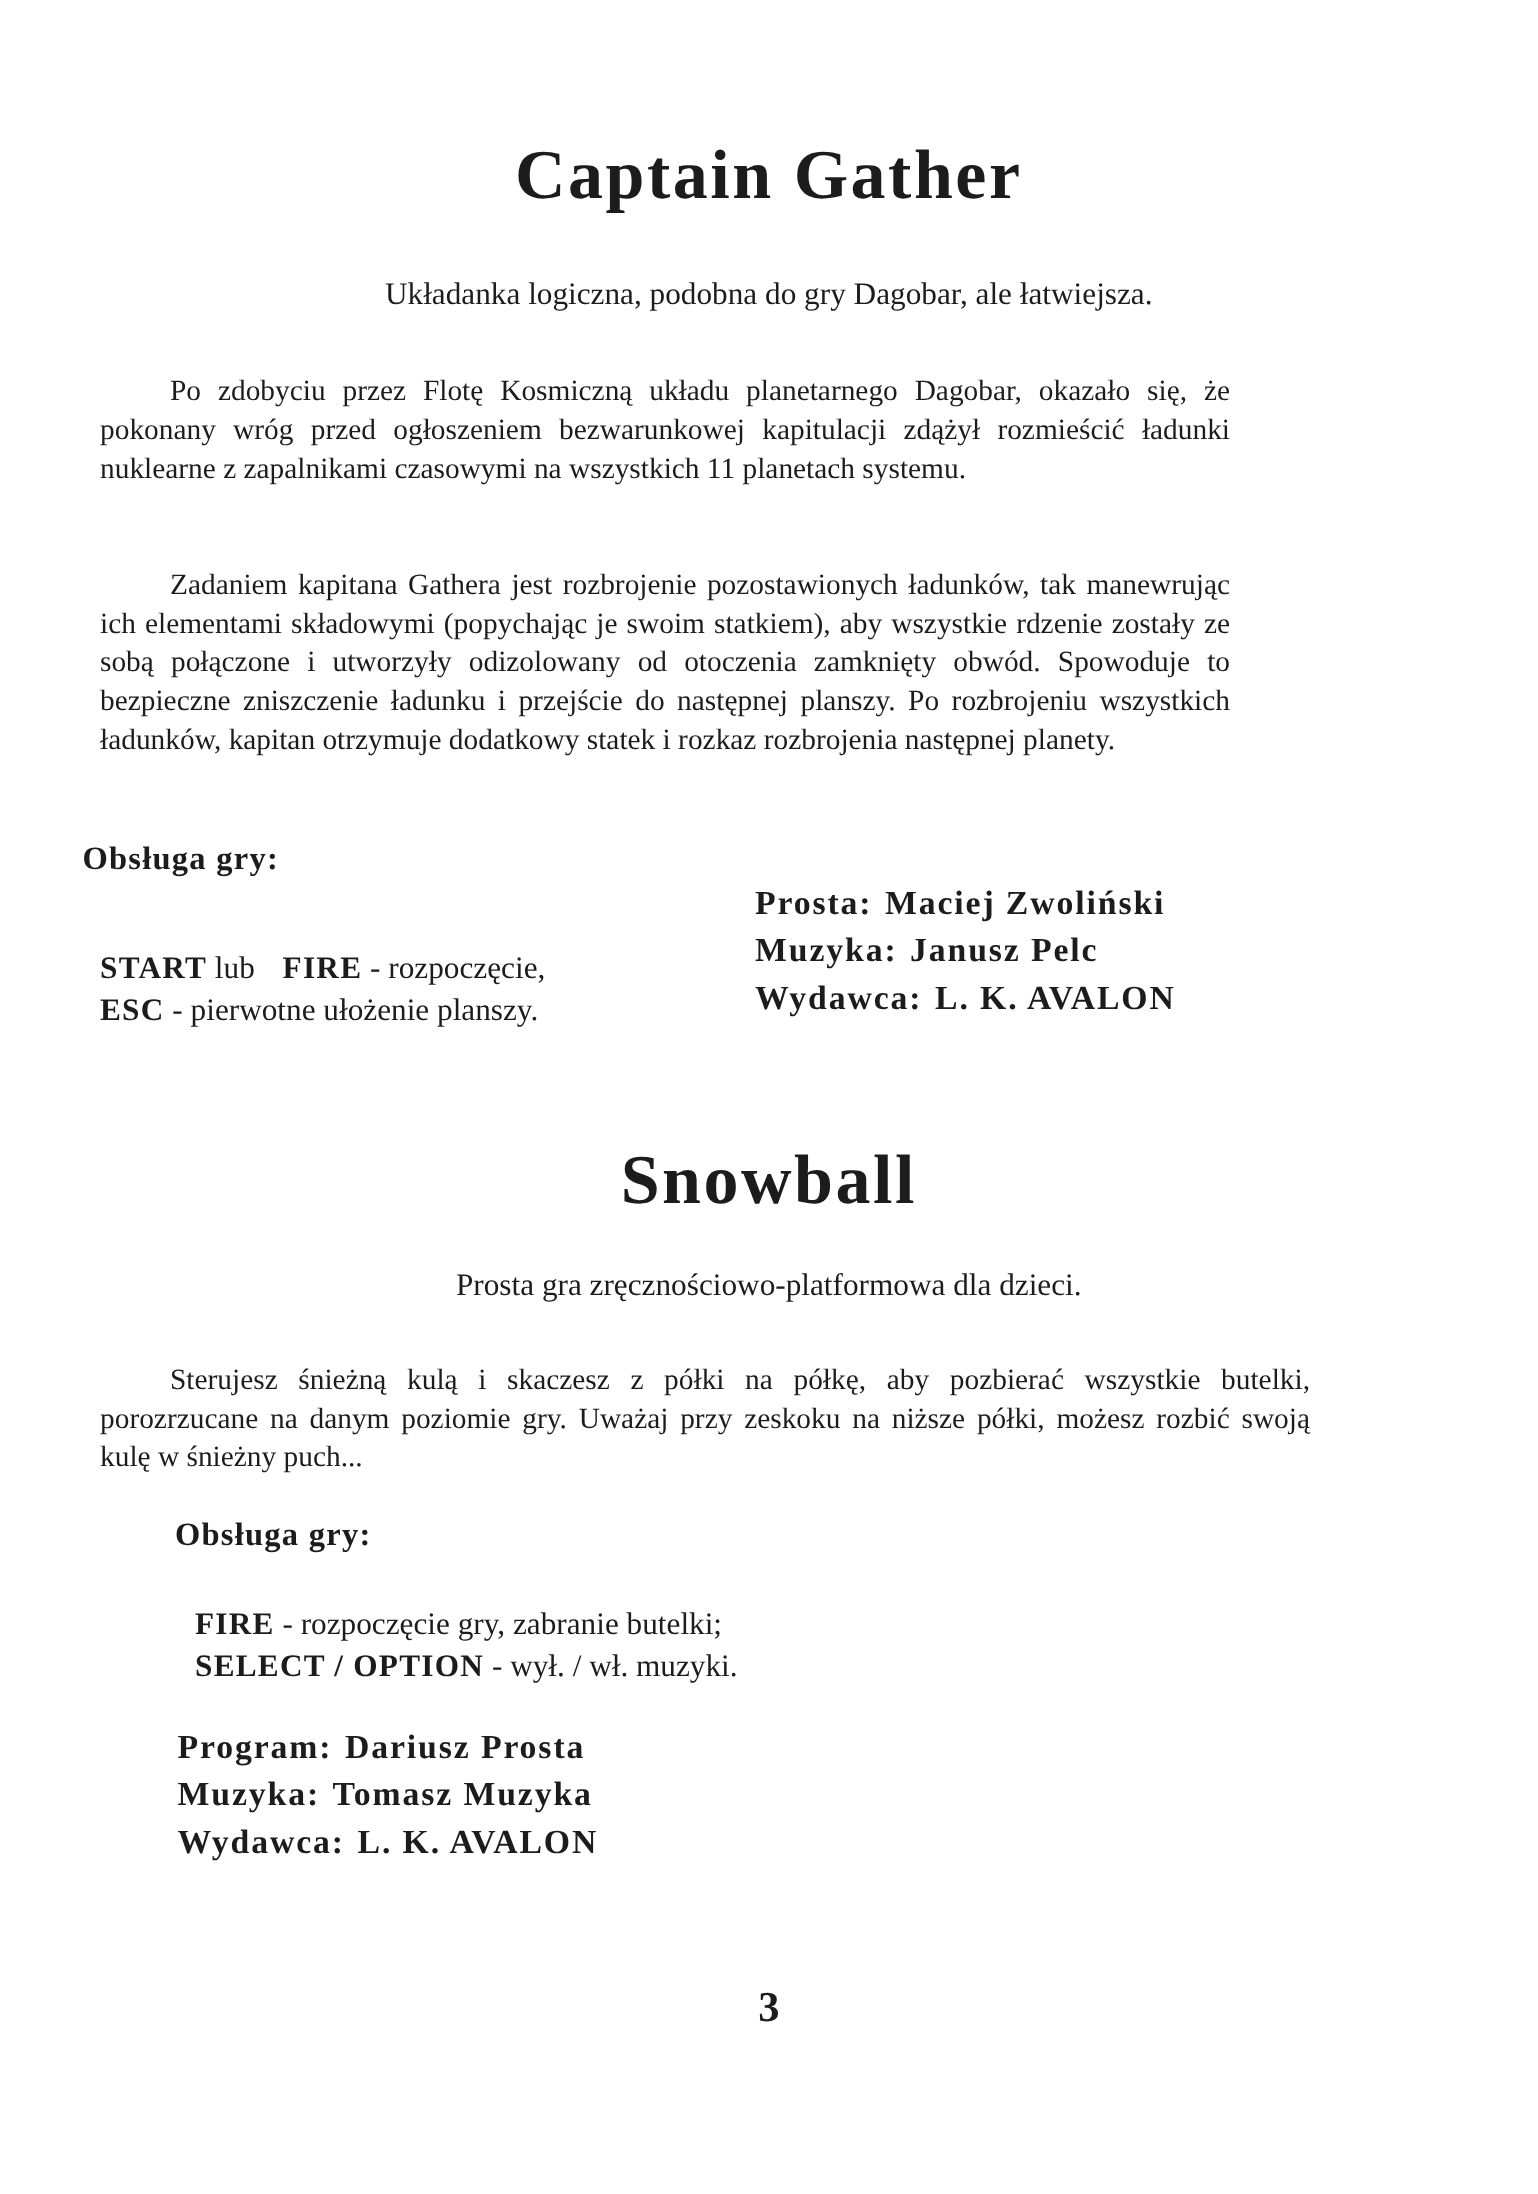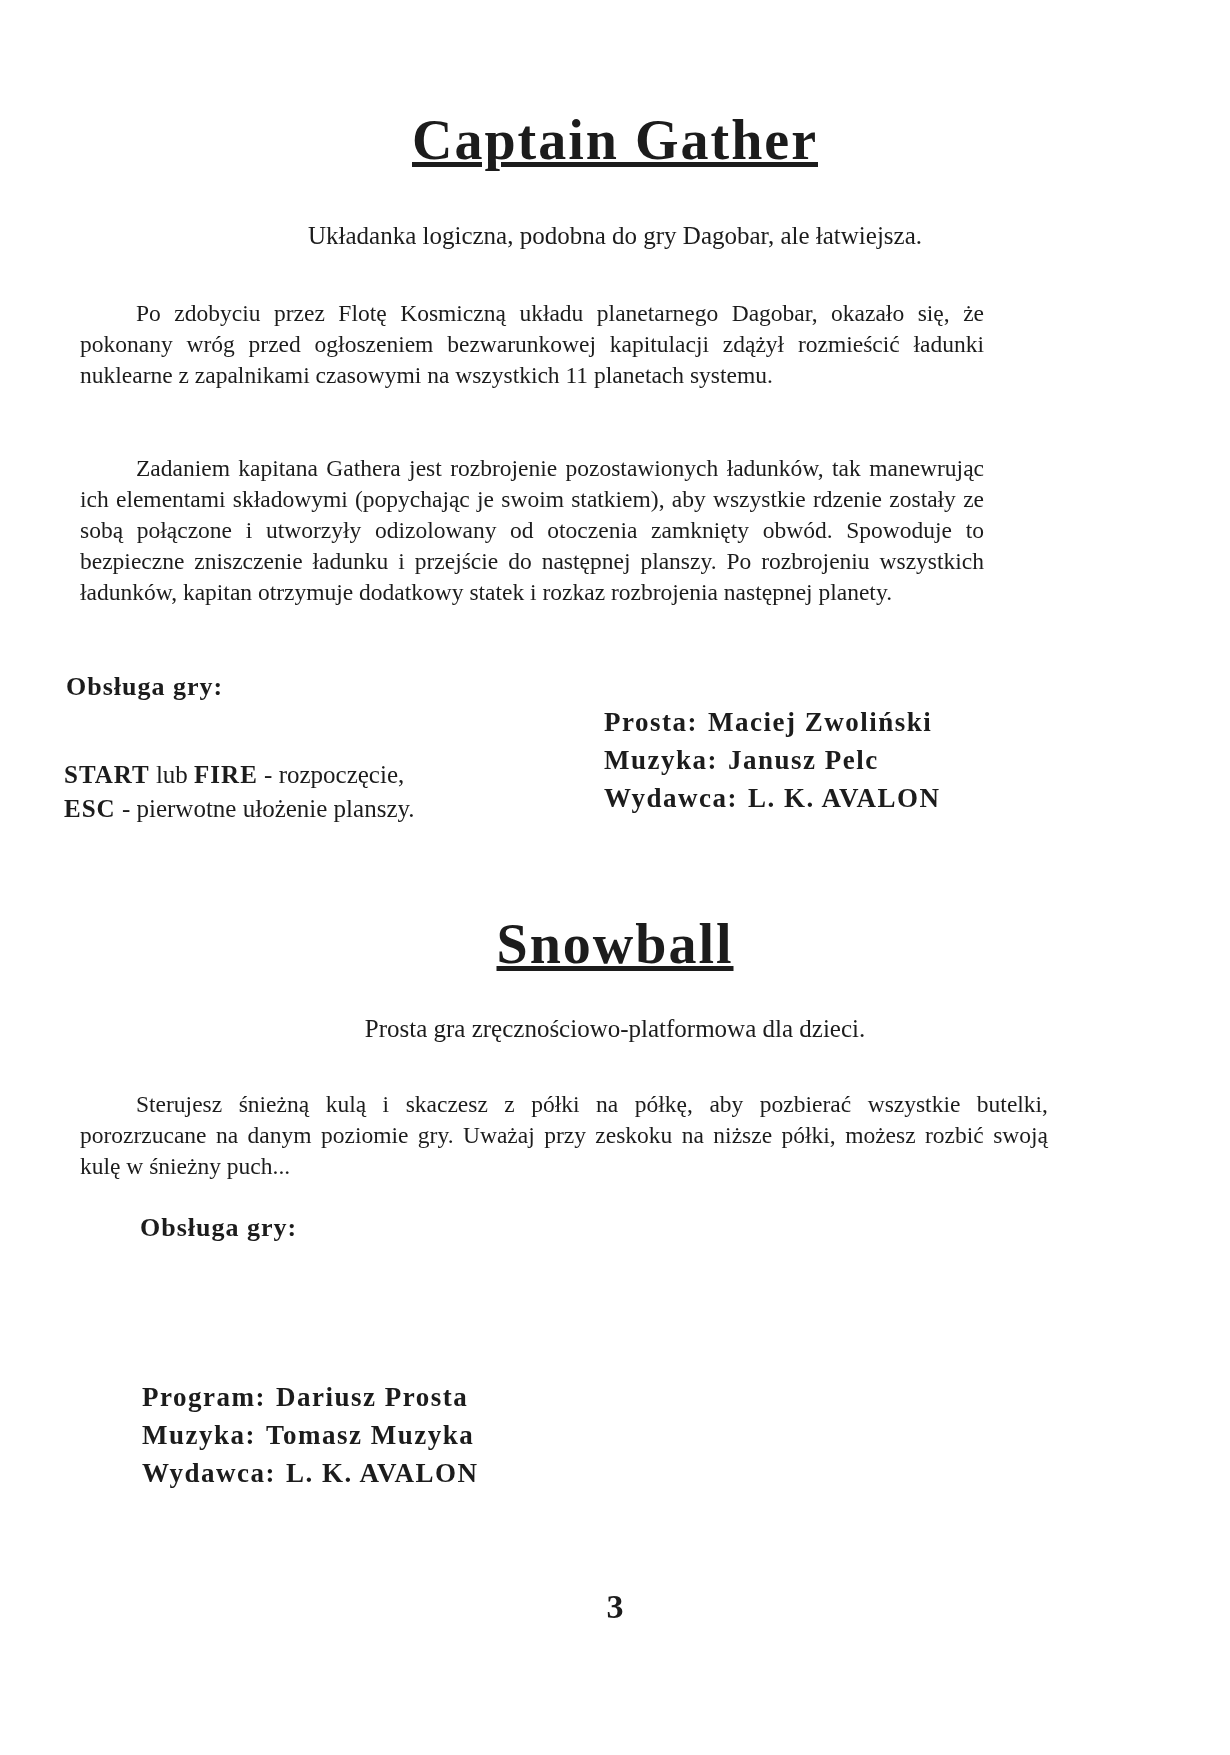--- a/index.html
+++ b/index.html
@@ -21,21 +21,20 @@
       width: 1230px; height: 1755px;
     }
     .title {
       position: absolute;
       left: 0; width: 1230px;
       text-align: center;
       font-weight: bold;
       letter-spacing: 2px;
       font-size: 56px;
       margin: 0;
-      text-decoration: underline;
     }
     .subtitle {
       position: absolute;
       left: 0; width: 1230px;
       text-align: center;
       font-size: 25px;
       margin: 0;
       font-family: "Liberation Sans Narrow", "Liberation Serif", serif;
     }
     .para {
@@ -55,20 +54,21 @@
     }
     .controls {
       position: absolute;
       font-size: 25px;
       line-height: 34px;
       margin: 0;
     }
     .controls .key {
       font-weight: bold;
       letter-spacing: 1px;
+      margin-left: 16px;
     }
     .credits {
       position: absolute;
       font-weight: bold;
       font-size: 27px;
       line-height: 38px;
       letter-spacing: 1.5px;
       margin: 0;
     }
     .credit-line span.lbl { margin-right: 10px; }
@@ -118,20 +118,28 @@
   </div>
 
   <h1 class="title" style="top:912px;">Snowball</h1>
 
   <p class="subtitle" style="top:1015px;">Prosta gra zręcznościowo-platformowa dla dzieci.</p>
 
   <p class="para" style="left:64px; top:1073px; width:968px;">Sterujesz śnieżną kulą i skaczesz z półki na półkę, aby pozbierać wszystkie butelki, porozrzucane na danym poziomie gry. Uważaj przy zeskoku na niższe półki, możesz rozbić swoją kulę w śnieżny puch...</p>
 
   <p class="heading" style="left:140px; top:1213px;">Obsługa gry:</p>
 
+  <div class="controls" style="left:140px; top:1283px;">
+    <div>
+      <span class="key">FIRE</span><span> - rozpoczęcie gry, zabranie butelki;</span>
+    </div>
+    <div>
+      <span class="key">SELECT / OPTION</span><span> - wył. / wł. muzyki.</span>
+    </div>
+  </div>
 
   <div class="credits" style="left:142px; top:1378px;">
     <div class="credit-line">
       <span class="lbl">Program:</span><span>Dariusz Prosta</span>
     </div>
     <div class="credit-line">
       <span class="lbl">Muzyka:</span><span>Tomasz Muzyka</span>
     </div>
     <div class="credit-line">
       <span class="lbl">Wydawca:</span><span>L. K. AVALON</span>

